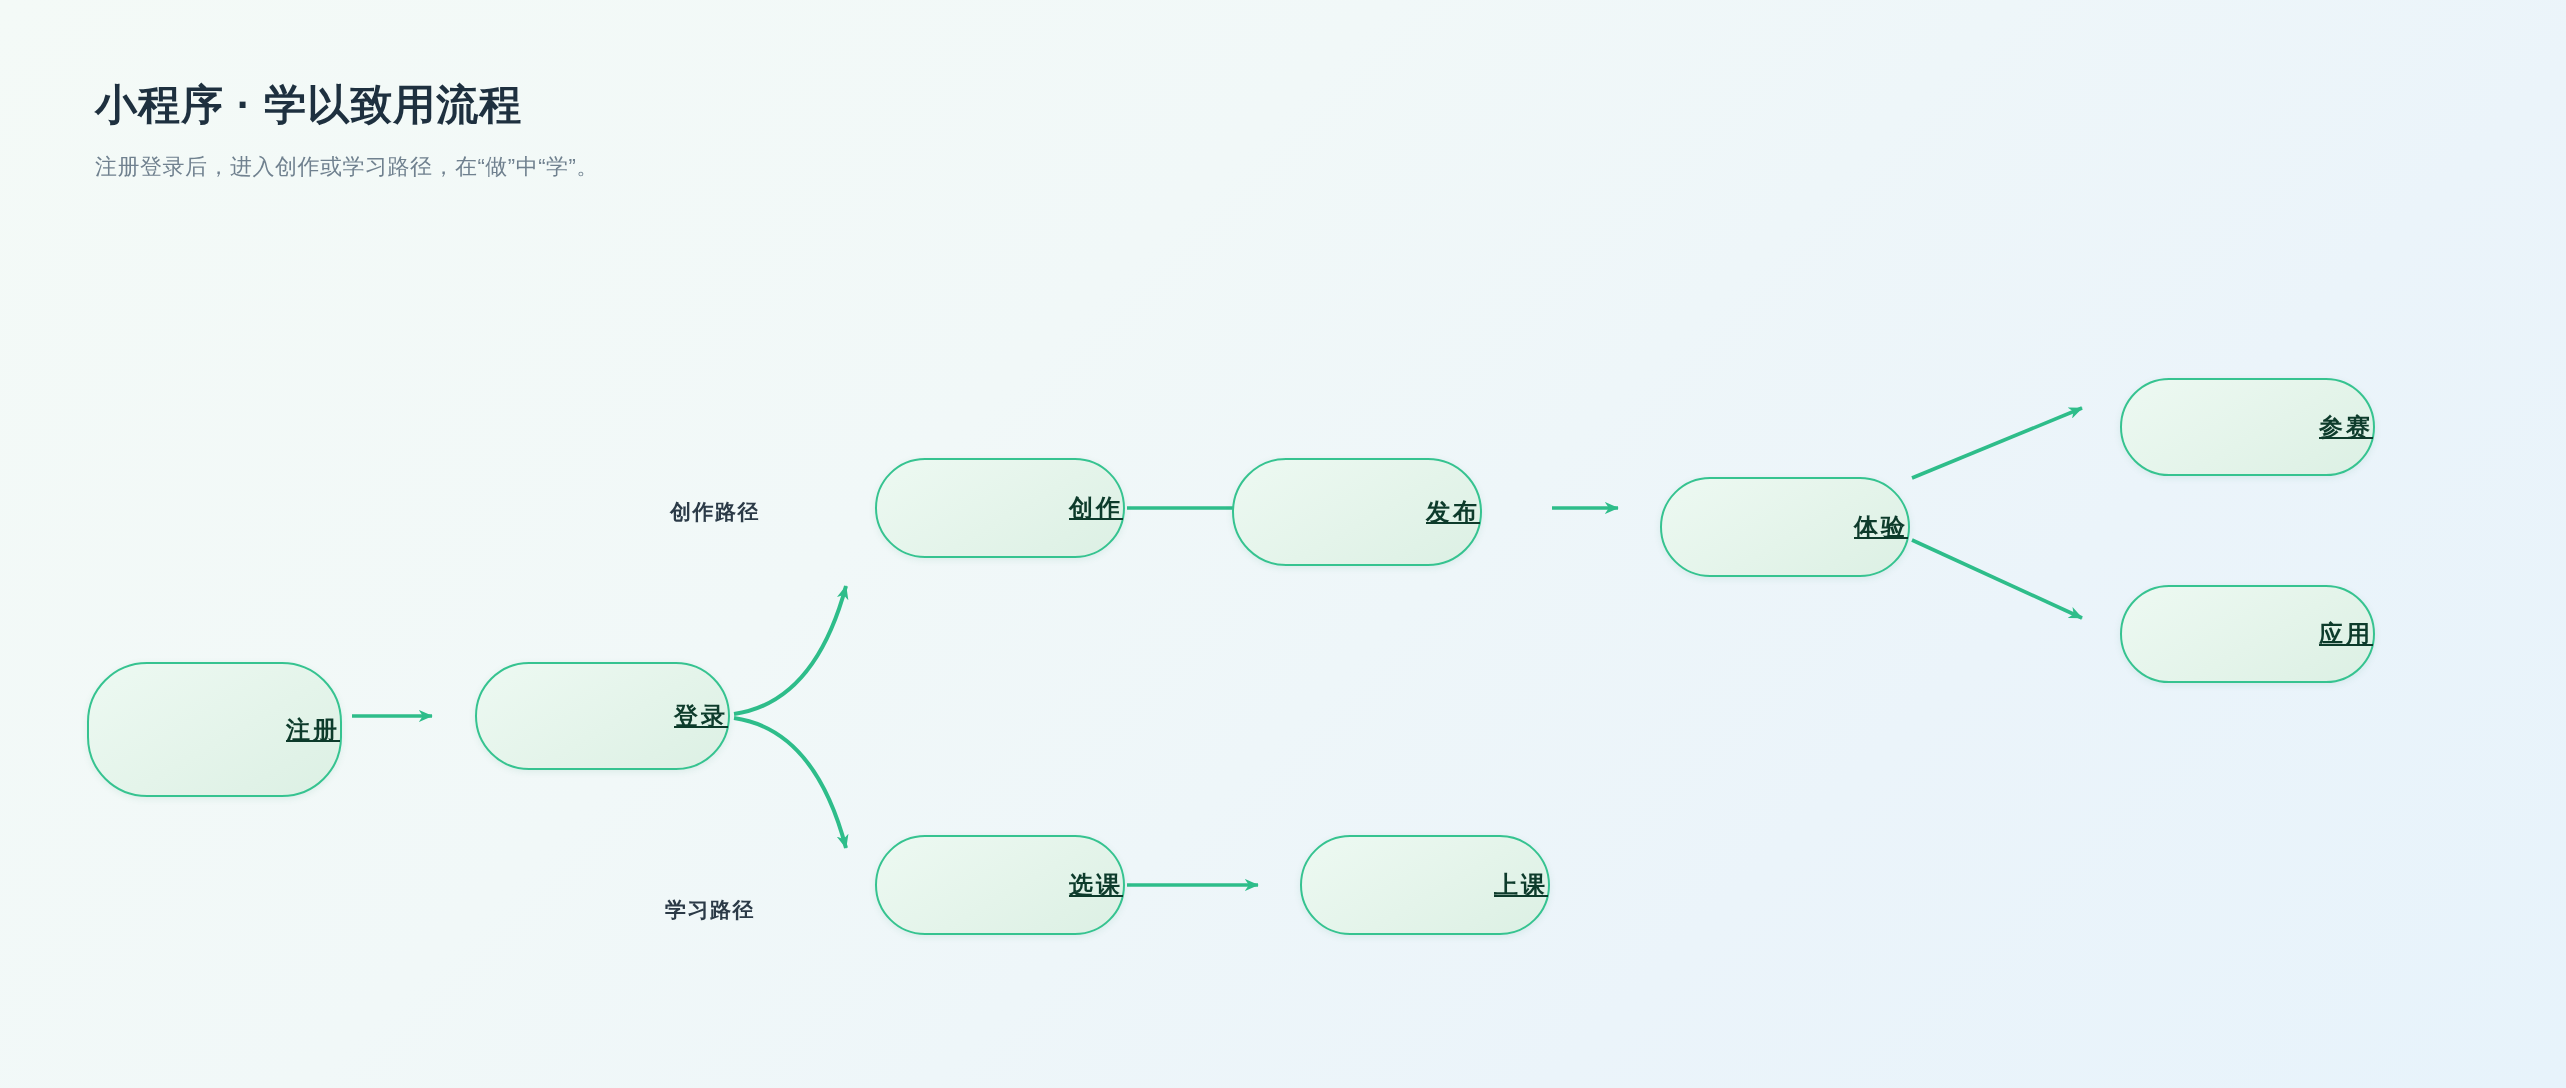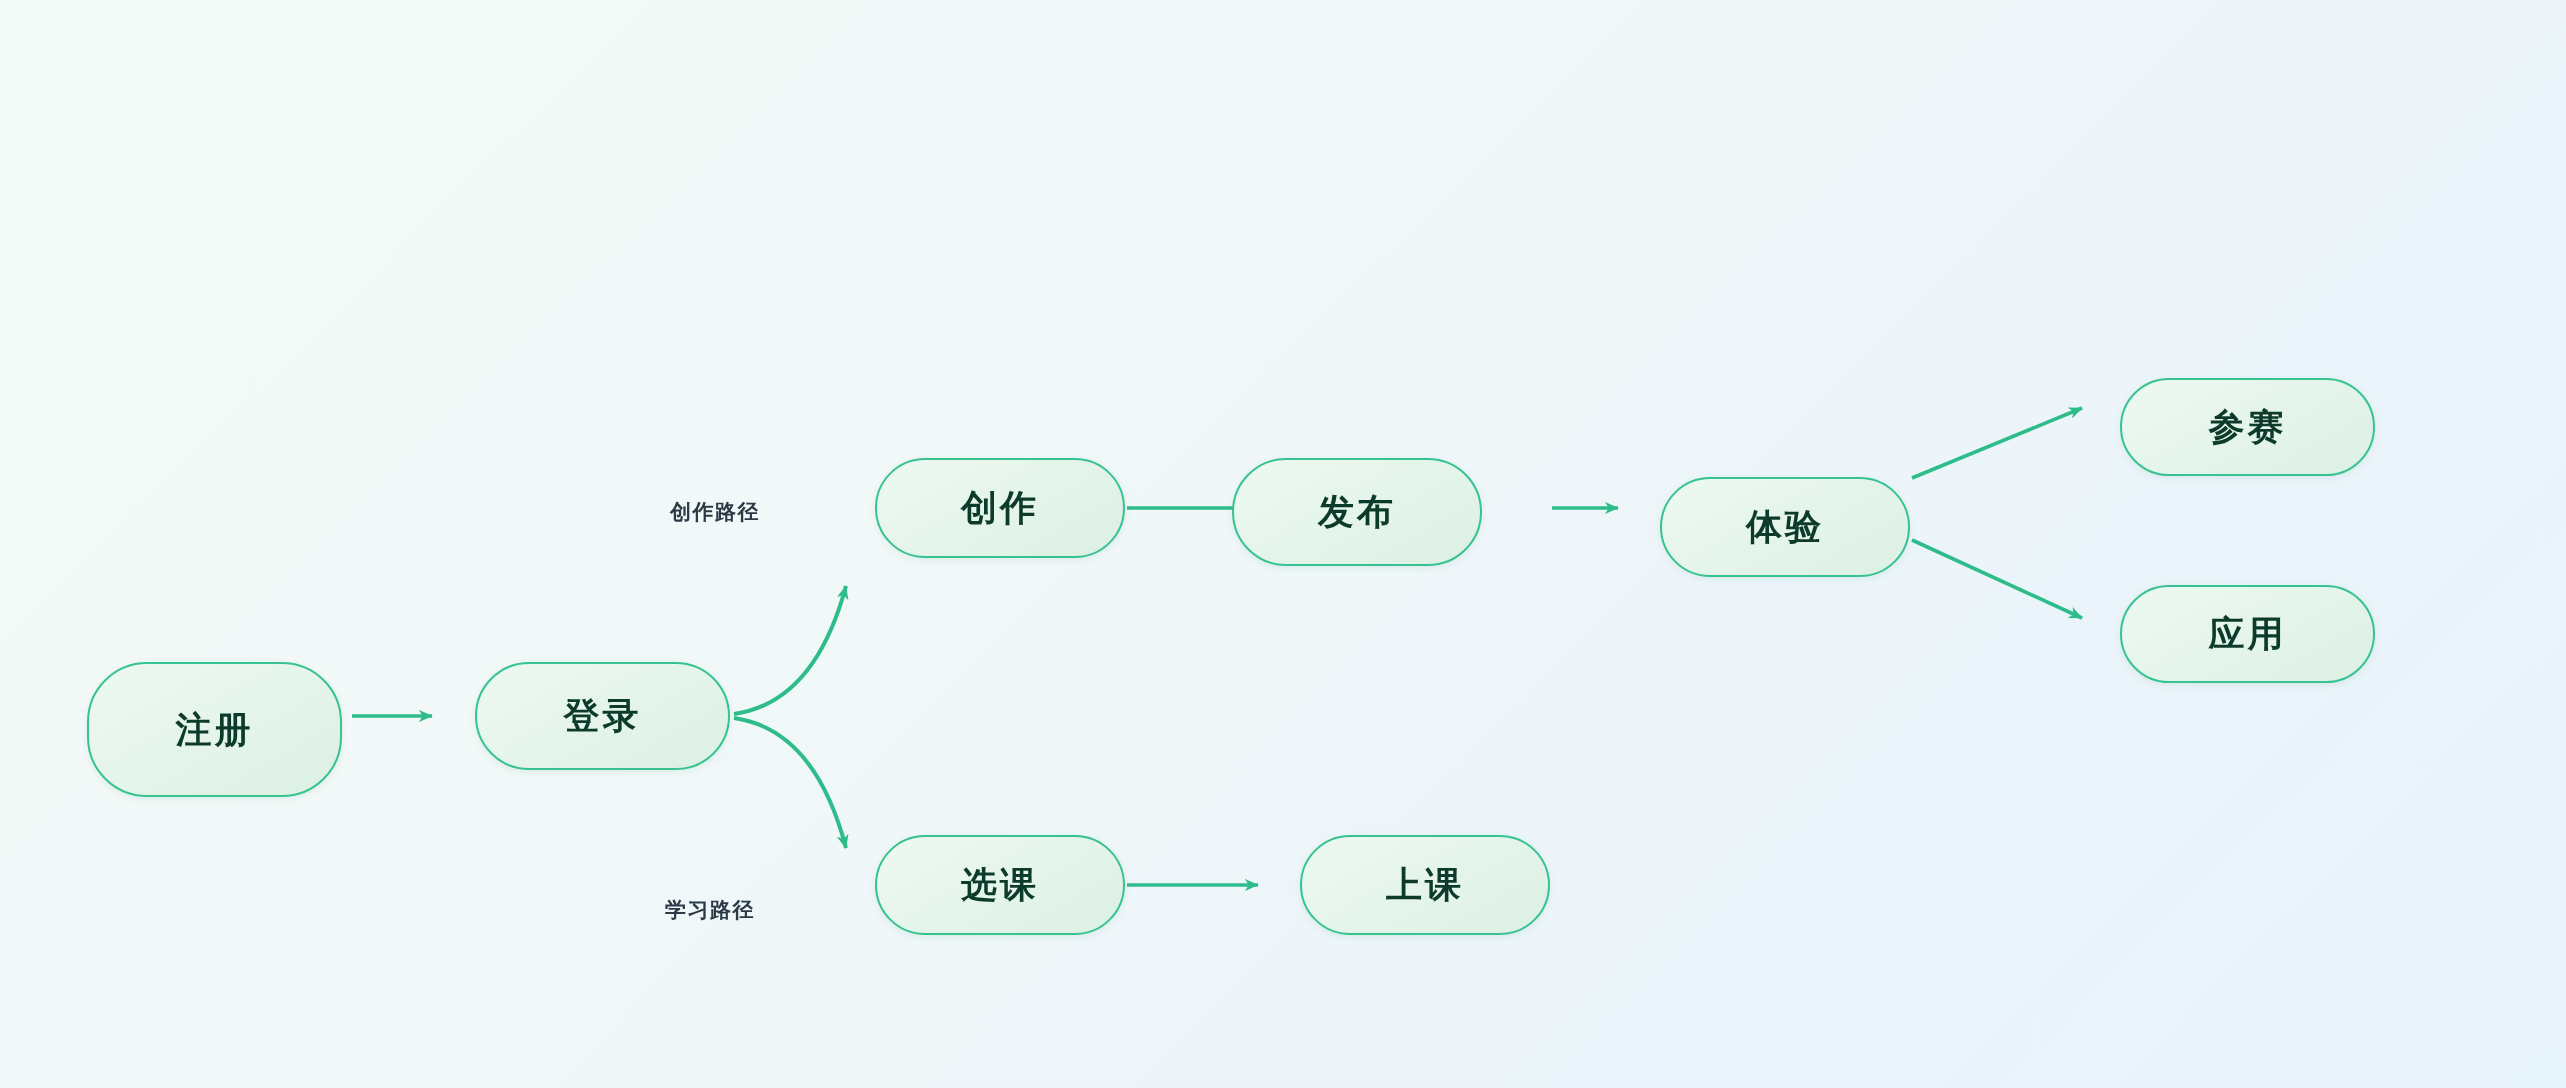--- a/index.html
+++ b/index.html
@@ -22,42 +22,47 @@
     font-size:22px;color:#70818f;font-weight:normal;
     letter-spacing:.5px;line-height:1.4;white-space:nowrap;margin:22px 0 0 0;
   }
 
   
   #edges{position:absolute;left:0;top:0;width:2566px;height:1088px;}
 
   
   .node{
     position:absolute;box-sizing:border-box;
-    display:flex;align-items:center;justify-content:center;
+    display:flex;align-items:center;justify-content:flex-end;
     background:linear-gradient(150deg,#edf9f2 0%,#e4f4ea 55%,#dcf0e4 100%);
     border:2.6px solid #36c390;
     border-radius:60px;
     color:#0d3b2b;
-    font-size:36px;font-weight:bold;letter-spacing:3px;
+    font-size:24px;font-weight:bold;letter-spacing:3px;
     box-shadow:0 2px 7px rgba(40,140,100,.10);
+    text-decoration:underline;
   }
   .node span{display:block;line-height:1;}
 
   
   .blabel{
     position:absolute;
     font-size:21px;font-weight:bold;color:#2b3a47;
     letter-spacing:1.5px;white-space:nowrap;
   }
 </style>
 </head>
 <body>
 
 <div id="stage">
 
+  <div class="hdr">
+    <div class="title">小程序 · 学以致用流程</div>
+    <div class="subtitle">注册登录后，进入创作或学习路径，在“做”中“学”。</div>
+  </div>
 
   <svg id="edges" viewBox="0 0 2566 1088" xmlns="http://www.w3.org/2000/svg">
     <defs>
 
       <marker id="ah" viewBox="0 0 14 12" refX="13.2" refY="6" markerWidth="14" markerHeight="12" orient="auto-start-reverse" markerUnits="userSpaceOnUse">
         <path d="M 0 0 L 14 6 L 0 12 L 4.0 6 Z" fill="#2ebd8a"></path>
       </marker>
     </defs>
 
     <g fill="none" stroke="#2ebd8a" stroke-width="3.4" stroke-linecap="butt">

